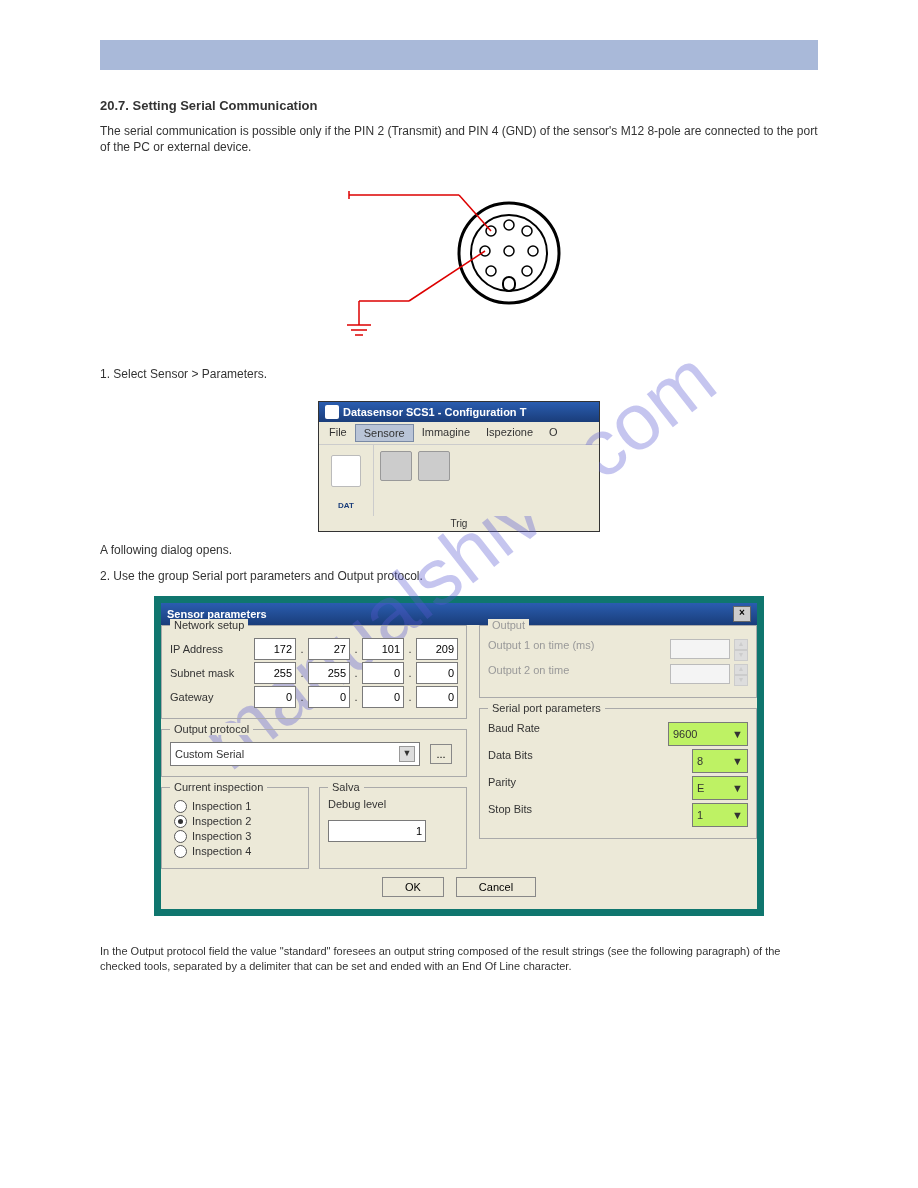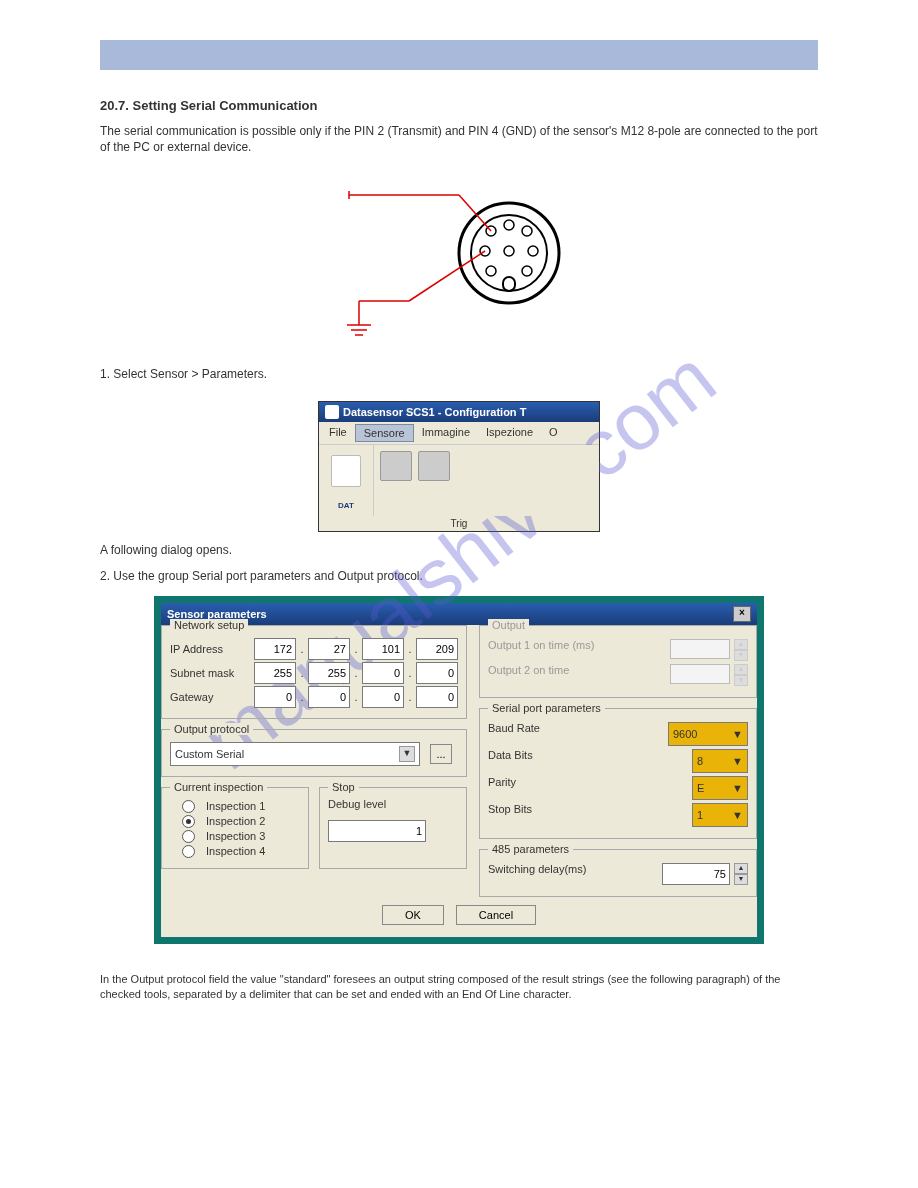--- a/index.html
+++ b/index.html
@@ -188,21 +188,21 @@
   }
   .select .arrow {
     width:14px;height:14px;background:#ddd;border:1px solid #999;text-align:center;line-height:12px;font-size:9px;
   }
   .btn {
     background:#ece9d8;border:1px solid #888;padding:3px 22px;font-size:11px;margin:0 6px;
   }
   .btn-ellipsis {
     width:22px;padding:3px 0;text-align:center;
   }
-  .radio { display:flex;align-items:center;gap:11px;margin:2px 12px;}
+  .radio { display:flex;align-items:center;gap:5px;margin:2px 4px;}
   .radio .r {
     width:11px;height:11px;border:1px solid #555;border-radius:50%;background:#fff;display:flex;align-items:center;justify-content:center;
   }
   .radio .r.sel::after {
     content:"";width:5px;height:5px;border-radius:50%;background:#333;display:block;
   }
   .num-input {
     width:60px;height:18px;border:1px solid #7a7a7a;background:#fff;text-align:right;padding:1px 3px;font-size:11px;
   }
   .spinner {
@@ -211,21 +211,21 @@
   .spinner div {
     height:9px;border:1px solid #999;background:#ddd;font-size:7px;line-height:7px;text-align:center;
   }
   .spinner.disabled div { color:#ccc; border-color:#ccc;}
   .out-input-disabled {
     width:58px;height:18px;border:1px solid #bbb;background:#f4f4f4;
   }
   .rowr { display:flex;align-items:flex-start;justify-content:space-between;margin:3px 0; gap:4px;}
   .rowr label {flex:1;}
   .small-select {
-    border:1px solid #7a7a7a;background:#eab308;height:20px;padding:1px 4px;font-size:11px;
+    border:1px solid #7a7a7a;background:#bef264;height:20px;padding:1px 4px;font-size:11px;
     display:flex;align-items:center;justify-content:space-between;width:70px;
   }
   .dlg-buttons {
     display:flex;justify-content:center;padding:8px 0 12px 0;
   }
   .footer {
     display:flex;justify-content:space-between;align-items:center;margin-top:40px;
     border-top:1px solid #ccc;padding-top:4px;
   }
   .footer .logo {
@@ -376,21 +376,21 @@
               <div class="radio">
                   <span class="r"></span>
                   <span>Inspection 3</span>
                 </div>
               <div class="radio">
                   <span class="r"></span>
                   <span>Inspection 4</span>
                 </div>
             </div>
             <div class="gbox" style="flex:1;">
-              <span class="legend">Stop</span>
+              <span class="legend">Salva</span>
               <div style="margin-bottom:10px;">Debug level</div>
               <input class="num-input" style="width: 90px;" value="1">
             </div>
           </div>
         </div>
 
         <div class="col">
           <div class="gbox disabled">
             <span class="legend">Output</span>
             <div class="rowr">
@@ -436,31 +436,20 @@
             </div>
             <div class="rowr">
               <label>Stop Bits</label>
               <div class="small-select" style="width:46px;">
                 <span>1</span>
                   <span class="arrow">▼</span>
               </div>
             </div>
           </div>
 
-          <div class="gbox">
-            <span class="legend">485 parameters</span>
-            <div class="rowr">
-              <label>Switching delay(ms)</label>
-              <input class="num-input" value="75" style="">
-              <div class="spinner">
-                  <div>▲</div>
-                  <div>▼</div>
-                </div>
-            </div>
-          </div>
         </div>
       </div>
       <div class="dlg-buttons">
         <button class="btn">OK</button>
         <button class="btn">Cancel</button>
       </div>
     </div>
   </div>
 
   <div class="footnote">In the Output protocol field the value "standard" foresees an output string composed of the result strings (see the following paragraph) of the checked tools, separated by a delimiter that can be set and ended with an End Of Line character.</div>

